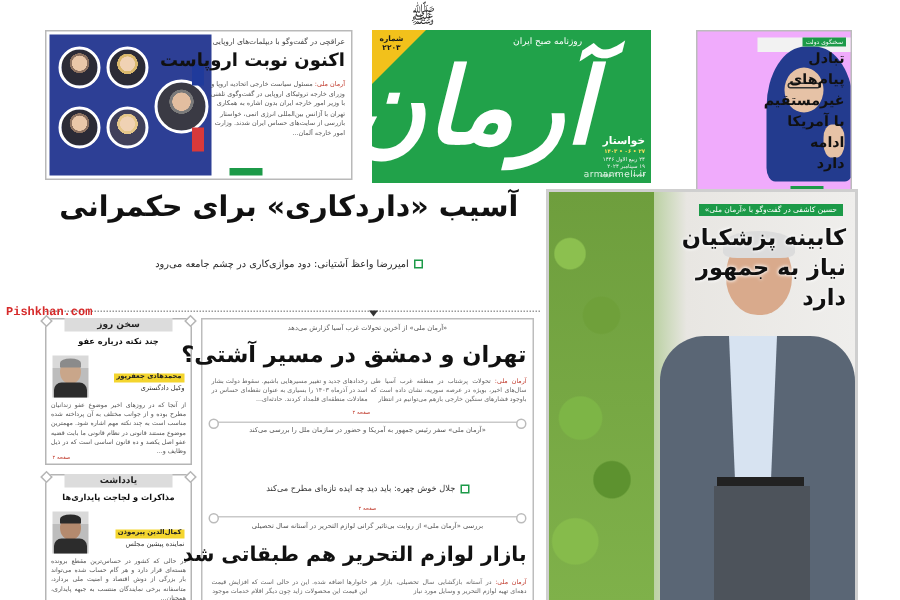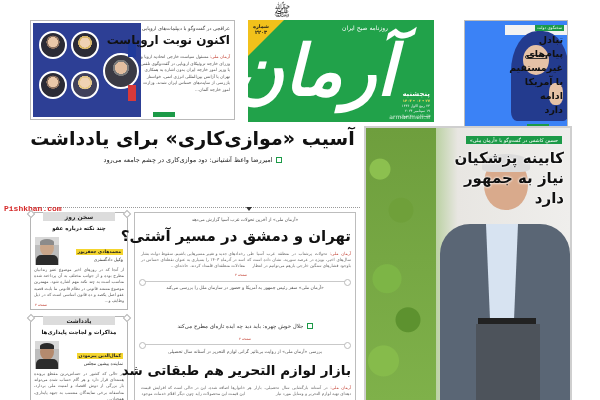--- a/index.html
+++ b/index.html
@@ -47,39 +47,39 @@
   .tagline { position: absolute; right: 46px; top: 4px; font-size: 6px; color: #fff; white-space: nowrap; }
   .date-block { position: absolute; right: 4px; top: 70px; width: 40px; text-align: right; color: #fff; }
   .date-day { font-size: 7px; font-weight: bold; line-height: 9px; color: #fff; }
   .date-line { font-size: 3.6px; line-height: 5px; color: #f2f2f2; }
   .date-line.yellow { color: #f6e05e; font-weight: bold; }
   .website { position: absolute; right: 3px; bottom: 2px; font-size: 6px; color: #d9f1df; font-family: "DejaVu Sans", sans-serif; letter-spacing: 0.3px; }
 
   
   .top-right-box {
     position: absolute; left: 464px; top: 20px; width: 104px; height: 112px;
-    border: 1px solid #bcbcbc; background: #3b82f6; overflow: hidden;
+    border: 1px solid #bcbcbc; background: #f0abfc; overflow: hidden;
   }
   .tr-photo {
     position: absolute; left: 40px; top: 4px; width: 64px; height: 96px;
     background: linear-gradient(180deg, #f2f2f2 0 10%, transparent 10%);
   }
   .hijab { position:absolute; left:6px; top:6px; width:58px; height:90px; border-radius: 45% 45% 10% 10%; background:#233b8e; }
   .face-w { position:absolute; left:18px; top:20px; width:26px; height:30px; border-radius:50%; background:#e6c2a6; }
   .glasses { position:absolute; left:20px; top:30px; width:22px; height:4px; border:1px solid #333; border-radius:2px; }
   .hand { position:absolute; left:44px; top:58px; width:14px; height:22px; border-radius:40%; background:#e6c2a6; }
   .tr-label { position: absolute; right: 3px; top: 4px; background: #1c9a48; color: #fff; font-size: 4px; padding: 0 2px; line-height: 6px; }
   .tr-title { position: absolute; right: 4px; top: 12px; width: 42px; font-size: 9.5px; font-weight: bold; line-height: 14px; color: #111; text-align: right; }
   .tr-more { position: absolute; right: 18px; bottom: 2px; width: 22px; height: 5px; background: #1c9a48; }
 
   
   .main-head-block { position: absolute; left: 30px; top: 124px; width: 325px; text-align: center; }
   .main-kicker { font-size: 6.5px; color: #222; line-height: 10px; }
   .main-title { font-size: 19px; font-weight: bold; line-height: 28px; color: #111; letter-spacing: -0.5px; white-space: nowrap; }
-  .main-sub { font-size: 6.5px; color: #222; line-height: 10px; margin-top: 3px; }
+  .main-sub { font-size: 6.5px; color: #222; line-height: 10px; margin-top: 19px; }
   .sq-bullet { display: inline-block; width: 6px; height: 6px; border: 1.5px solid #1c9a48; background: #fff; vertical-align: middle; margin-left: 3px; }
   .hr-dots { position: absolute; left: 30px; top: 207px; width: 330px; height: 1px; border-top: 1px dotted #999; }
 
   
   .watermark { position: absolute; left: 4px; top: 180px; width: 70px; height: 40px; direction: ltr; }
   .wm-fa { position:absolute; left:12px; top:2px; font-size: 15px; color: #d62a2a; font-family: "DejaVu Serif", serif; font-style: italic; font-weight: bold; direction: rtl; }
   .wm-en { position:absolute; left:0; top:24px; font-size: 8px; color: #d62a2a; font-weight: bold; font-family: Liberation Mono, monospace; }
 
   
   .col-box { position: absolute; left: 30px; width: 98px; border: 1px solid #b5b5b5; background: #fff; }
@@ -160,21 +160,21 @@
 <div class="logo-ornament">ﷺ</div>
 <div class="masthead">
   <div class="issue-corner"></div>
   <div class="issue-text">
     <div>شماره</div>
     <div>۲۲۰۳</div>
   </div>
   <div class="logo-word">آرمان ملی</div>
   <div class="tagline">روزنامه صبح ایران</div>
   <div class="date-block">
-    <div class="date-day">پنجشنبه</div>
+    <div class="date-day">خواستار</div>
     <div class="date-line yellow">۲۷ • ۰۶ • ۱۴۰۳</div>
     <div class="date-line">۲۴ ربیع الاول ۱۴۴۶</div>
     <div class="date-line">۱۹ سپتامبر ۲۰۲۴</div>
     <div class="date-line">قیمت: ۲۰۰۰۰ تومان</div>
   </div>
   <div class="website">armanmeli.ir</div>
 </div>
 
 <div class="top-right-box">
   <div class="tr-photo">
@@ -182,21 +182,21 @@
     <div class="face-w"></div>
     <div class="glasses"></div>
     <div class="hand"></div>
   </div>
   <div class="tr-label">سخنگوی دولت</div>
   <div class="tr-title">تبادل پیام‌های غیرمستقیم با آمریکا ادامه دارد</div>
   <div class="tr-more"></div>
 </div>
 
 <div class="main-head-block">
-  <div class="main-title">آسیب «موازی‌کاری» برای یادداشت</div>
+  <div class="main-title">آسیب «دارد‌کاری» برای حکمرانی</div>
   <div class="main-sub"><span class="sq-bullet"></span><span>امیررضا واعظ آشتیانی: دود موازی‌کاری در چشم جامعه می‌رود</span></div>
 </div>
 <div class="hr-dots"></div>
 
 <div class="watermark">
   <div class="wm-en">Pishkhan.com</div>
 </div>
 
 <div class="col-box one">
   <div class="col-corner" style="left:-3px"></div>

